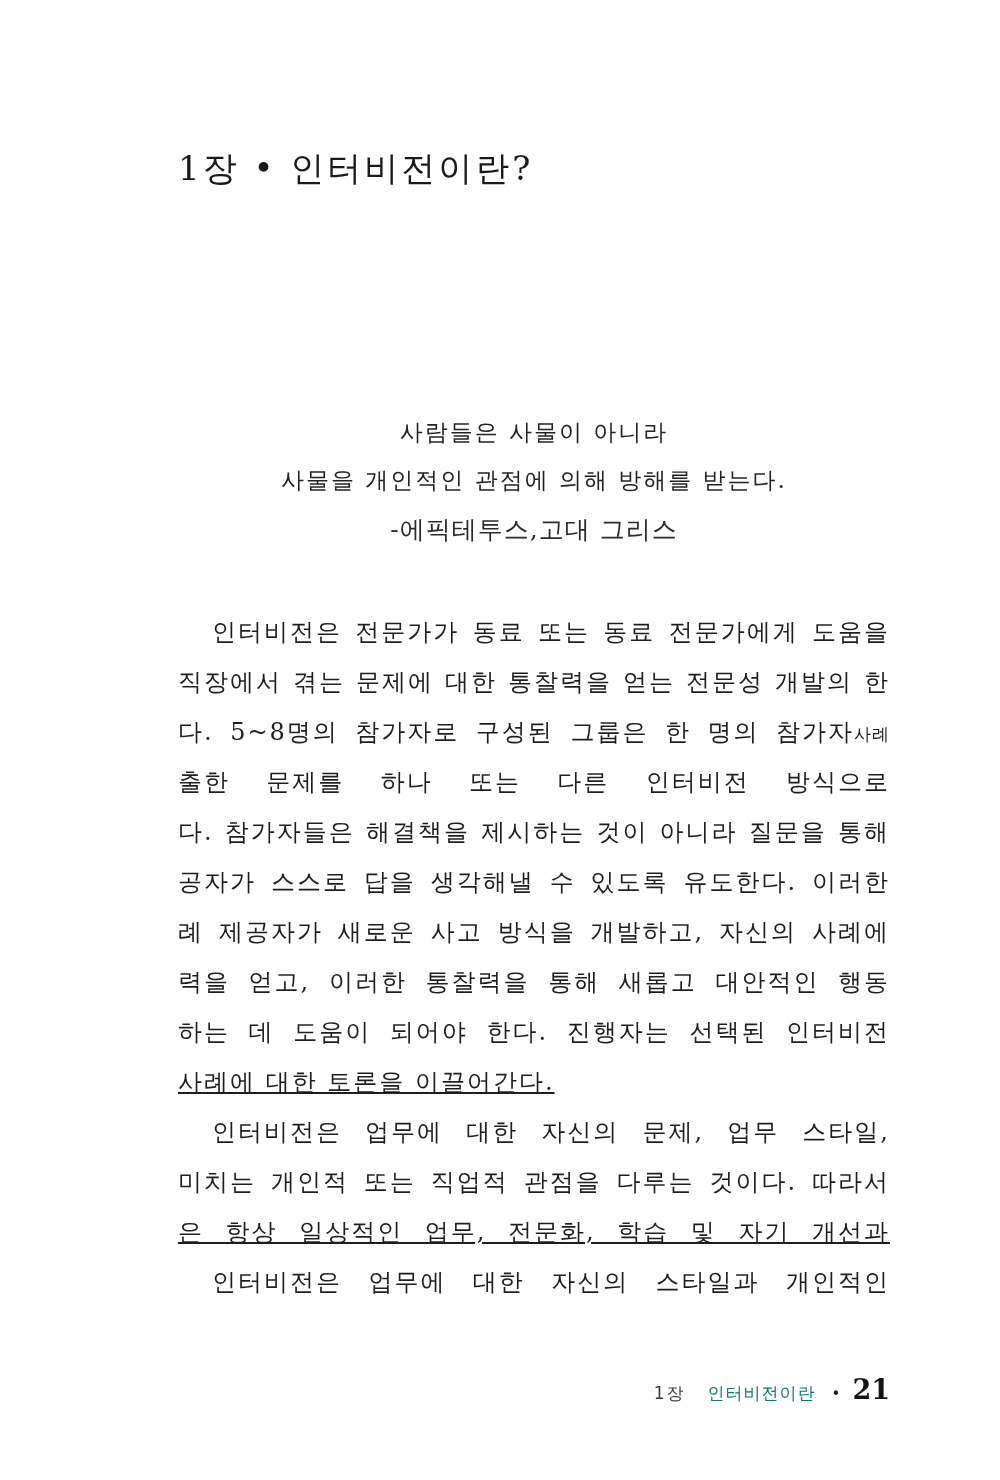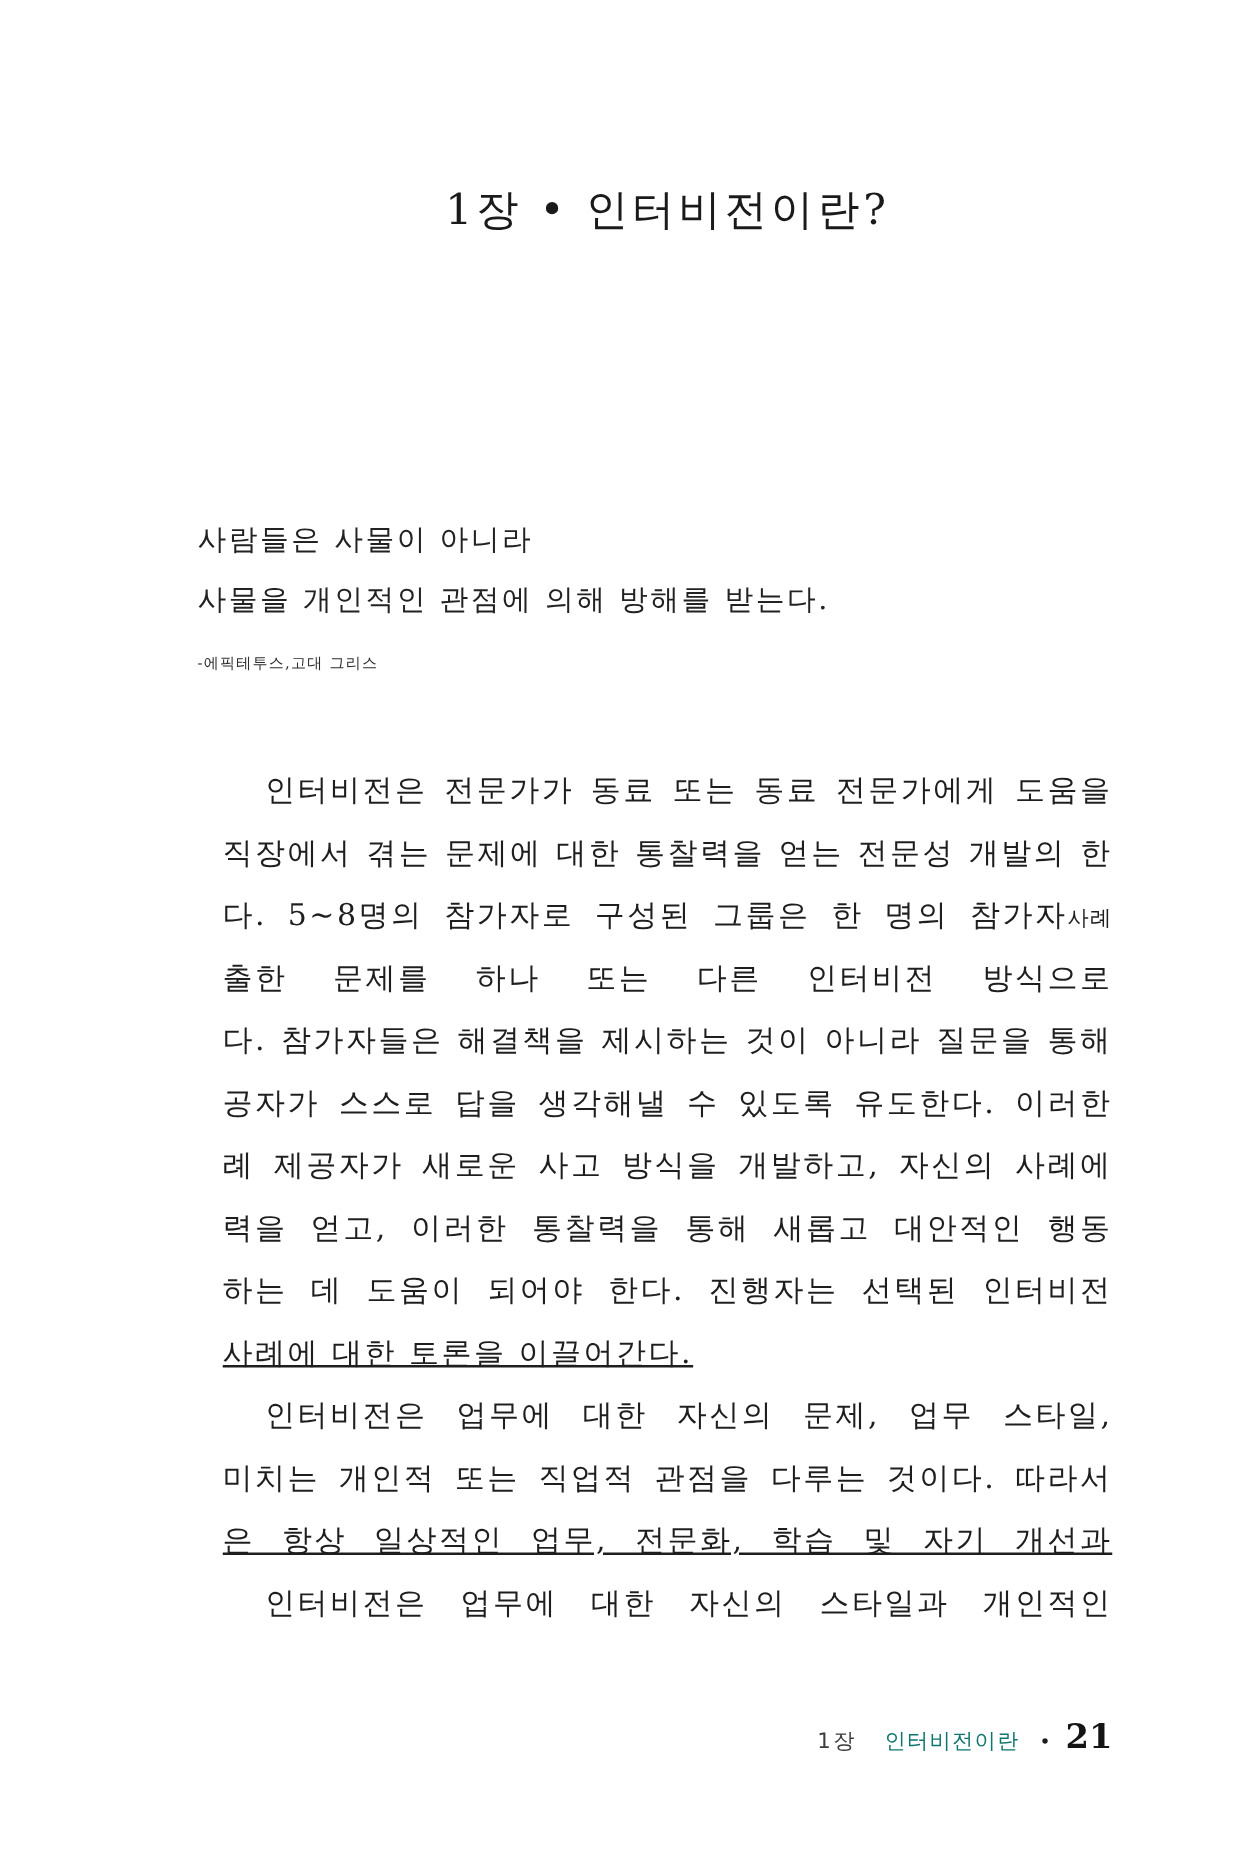--- a/index.html
+++ b/index.html
@@ -16,43 +16,44 @@
     font-family: "DejaVu Serif", "Liberation Serif", serif;
     color: #1e1e1e;
   }
 
   
   .chapter-title {
     position: absolute;
     top: 146px;
     left: 178px;
     width: 712px;
-    text-align: center;
+    text-align: left;
     font-size: 34px;
     line-height: 44px;
     letter-spacing: 3px;
     color: #1a1a1a;
   }
 
   
   .quote-block {
     position: absolute;
     top: 408px;
     left: 158px;
     width: 752px;
+    text-align: center;
   }
   .quote-line {
     font-size: 23px;
     line-height: 48px;
     letter-spacing: 2px;
     color: #222222;
   }
   .quote-attribution {
     margin-top: 14px;
-    font-size: 12px;
+    font-size: 25px;
     line-height: 24px;
     letter-spacing: 1px;
     color: #2c2c2c;
   }
 
   
   .body-text {
     position: absolute;
     top: 607px;
     left: 178px;

